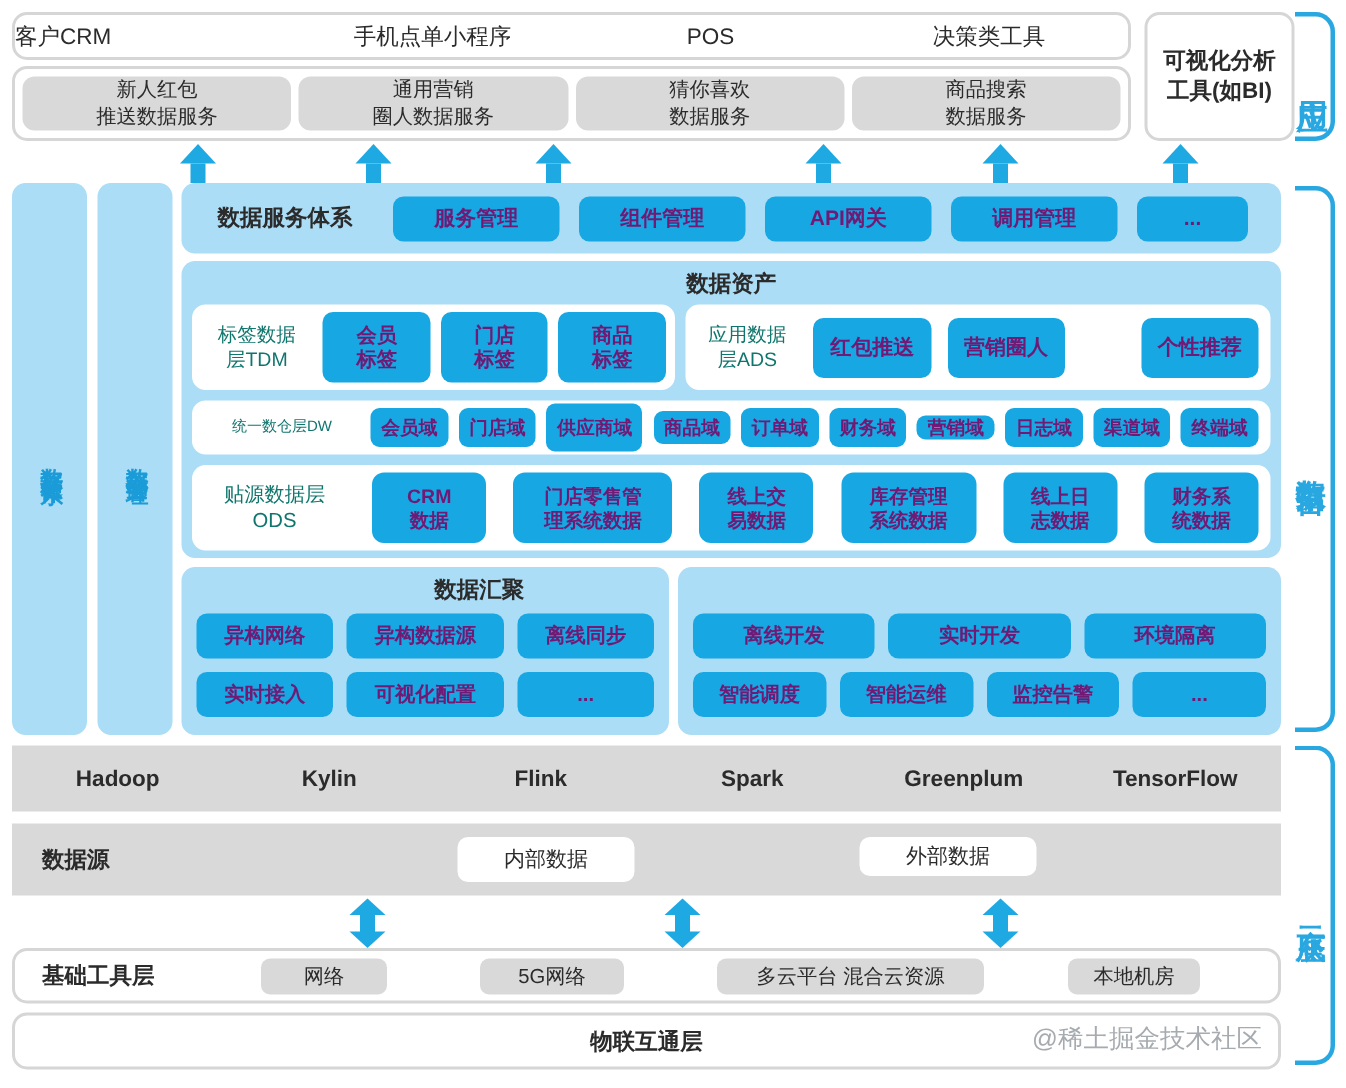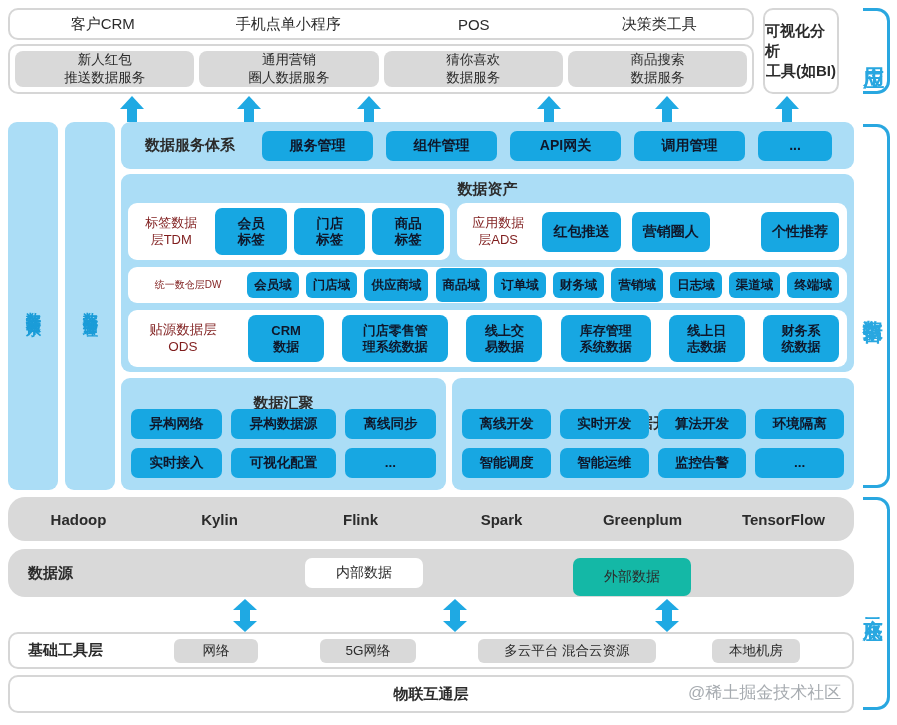--- a/index.html
+++ b/index.html
@@ -1,47 +1,47 @@
 <!DOCTYPE html>
 <html><head>
 <meta charset="utf-8">
 <style>
   html,body{margin:0;padding:0;background:#fff;}
   .stage{position:relative;width:897px;height:725px;background:#fff;overflow:hidden;
          font-family:"Liberation Sans","DejaVu Sans",sans-serif;color:#2b2b2b;}
   .abs{position:absolute;}
   .white-box{background:#fff;border:2px solid #d6d6d6;border-radius:10px;box-sizing:border-box;}
   .blue-panel{background:#abddf6;border-radius:9px;box-sizing:border-box;}
-  .gray-bar{background:#d9d9d9;border-radius:17px;box-sizing:border-box;}
+  .gray-bar{background:#d9d9d9;border-radius:0;box-sizing:border-box;}
   .gray-chip{background:#d9d9d9;border-radius:8px;display:flex;flex-direction:column;align-items:center;justify-content:center;text-align:left;color:#2b2b2b;box-sizing:border-box;}
-  .btn{background:#17a7e2;color:#0f172a;font-weight:bold;border-radius:7px;display:flex;flex-direction:column;align-items:center;justify-content:center;text-align:center;line-height:1.18;box-sizing:border-box;}
+  .btn{background:#17a7e2;color:#701a75;font-weight:bold;border-radius:7px;display:flex;flex-direction:column;align-items:center;justify-content:center;text-align:center;line-height:1.18;box-sizing:border-box;}
   .inner-white{background:#fff;border-radius:9px;display:flex;align-items:center;box-sizing:border-box;}
   .sec-title{font-weight:bold;font-size:15px;color:#2b2b2b;text-align:center;}
-  .layer-label{font-size:13px;color:#7f1d1d;text-align:center;line-height:1.25;}
+  .layer-label{font-size:13px;color:#0f766e;text-align:center;line-height:1.25;}
   .vlabel{writing-mode:vertical-rl;text-orientation:upright;font-weight:bold;}
   .sidebar{position:absolute;top:122px;width:50px;height:368px;background:#abddf6;border-radius:9px;display:flex;align-items:center;justify-content:center;}
   .sidebar .vlabel{color:#1b9cd8;font-size:15px;letter-spacing:2px;}
   .bracket{position:absolute;width:27px;border:3px solid #29a7e0;border-left:0;border-radius:0 13px 13px 0;box-sizing:border-box;}
   .bracket .vlabel{position:absolute;top:50%;left:45%;transform:translate(-50%,-50%);color:#29a7e0;letter-spacing:1px;}
   .arrow-up{position:absolute;width:24px;height:26px;top:96px;}
   .arrow-up::before{content:"";position:absolute;left:0;top:0;border-left:12px solid transparent;border-right:12px solid transparent;border-bottom:13px solid #1fa9e3;}
   .arrow-up::after{content:"";position:absolute;left:7px;top:13px;width:10px;height:13px;background:#1fa9e3;}
   .arrow-ud{position:absolute;width:24px;height:33px;top:599px;}
   .arrow-ud::before{content:"";position:absolute;left:0;top:0;border-left:12px solid transparent;border-right:12px solid transparent;border-bottom:11px solid #1fa9e3;}
   .arrow-ud::after{content:"";position:absolute;left:0;bottom:0;border-left:12px solid transparent;border-right:12px solid transparent;border-top:11px solid #1fa9e3;}
   .arrow-ud .stem{position:absolute;left:7px;top:10px;width:10px;height:13px;background:#1fa9e3;}
   .watermark{position:absolute;left:688px;top:681px;font-size:17px;color:rgba(150,156,162,.85);z-index:5;}
 </style>
 </head>
 <body>
 
 <div class="stage">
 
   <div class="abs white-box" style="left:8px;top:8px;width:746px;height:32px;display:flex;align-items:center;">
-    <div style="flex:1;text-align:center;font-size:15px;font-weight:500;">客户CRM</div>
+    <div style="flex:1;text-align:left;font-size:15px;font-weight:500;">客户CRM</div>
     <div style="flex:1;text-align:center;font-size:15px;font-weight:500;">手机点单小程序</div>
     <div style="flex:1;text-align:center;font-size:15px;font-weight:500;">POS</div>
     <div style="flex:1;text-align:center;font-size:15px;font-weight:500;">决策类工具</div>
   </div>
 
   <div class="abs white-box" style="left:8px;top:44px;width:746px;height:50px;display:flex;gap:5px;padding:5px;">
     <div class="gray-chip" style="flex:1;font-size:13.5px;line-height:1.3;">
       <span>新人红包</span>
       <span>推送数据服务</span>
     </div>
@@ -52,21 +52,21 @@
     <div class="gray-chip" style="flex:1;font-size:13.5px;line-height:1.3;">
       <span>猜你喜欢</span>
       <span>数据服务</span>
     </div>
     <div class="gray-chip" style="flex:1;font-size:13.5px;line-height:1.3;">
       <span>商品搜索</span>
       <span>数据服务</span>
     </div>
   </div>
 
-  <div class="abs white-box" style="left:763px;top:8px;width:76px;height:86px;display:flex;flex-direction:column;align-items:center;justify-content:center;font-weight:bold;font-size:15px;line-height:1.35;">
+  <div class="abs white-box" style="left:763px;top:8px;width:100px;height:86px;display:flex;flex-direction:column;align-items:center;justify-content:center;font-weight:bold;font-size:15px;line-height:1.35;">
     <span>可视化分析</span>
     <span>工具(如BI)</span>
   </div>
 
   <div class="bracket" style="left:863px;top:8px;height:86px;">
     <span class="vlabel" style="font-size:21px;">应用</span>
   </div>
   <div class="bracket" style="left:863px;top:124px;height:364px;">
     <span class="vlabel" style="font-size:20px;">数据中台</span>
   </div>
@@ -127,24 +127,24 @@
       <div class="btn" style="width:92px;height:40px;font-size:14px;">红包推送</div>
       <div class="btn" style="width:92px;height:40px;font-size:14px;">营销圈人</div>
       <div class="btn" style="width:92px;height:40px;font-size:14px;margin-left:40px;">个性推荐</div>
     </div>
 
     <div class="abs inner-white" style="left:7px;top:93px;width:719px;height:36px;padding:0 8px;justify-content:space-between;">
       <div class="layer-label" style="font-size:10px;width:104px;">统一数仓层DW</div>
       <div class="btn" style="height:26px;padding:0 7px;font-size:12.5px;border-radius:6px;">会员域</div>
       <div class="btn" style="height:26px;padding:0 7px;font-size:12.5px;border-radius:6px;">门店域</div>
       <div class="btn" style="height:26px;padding:16px 7px;font-size:12.5px;border-radius:6px;">供应商域</div>
-      <div class="btn" style="height:34px;padding:0 7px;font-size:12.5px;border-radius:6px;">商品域</div>
+      <div class="btn" style="height:22px;padding:0 7px;font-size:12.5px;border-radius:6px;">商品域</div>
       <div class="btn" style="height:26px;padding:0 7px;font-size:12.5px;border-radius:6px;">订单域</div>
       <div class="btn" style="height:26px;padding:0 7px;font-size:12.5px;border-radius:6px;">财务域</div>
-      <div class="btn" style="height:34px;padding:0 7px;font-size:12.5px;border-radius:6px;text-align:right;">营销域</div>
+      <div class="btn" style="height:16px;padding:0 7px;font-size:12.5px;border-radius:6px;text-align:right;">营销域</div>
       <div class="btn" style="height:26px;padding:0 7px;font-size:12.5px;border-radius:6px;">日志域</div>
       <div class="btn" style="height:26px;padding:0 7px;font-size:12.5px;border-radius:6px;">渠道域</div>
       <div class="btn" style="height:26px;padding:0 7px;font-size:12.5px;border-radius:6px;">终端域</div>
     </div>
 
     <div class="abs inner-white" style="left:7px;top:136px;width:719px;height:57px;padding:0 8px;justify-content:space-between;">
       <div class="layer-label" style="font-size:13.5px;width:94px;">
         <span>贴源数据层</span><br>
         <span>ODS</span>
       </div>
@@ -169,39 +169,38 @@
         <span>志数据</span>
       </div>
       <div class="btn" style="width:76px;height:47px;font-size:13px;border-radius:8px;">
         <span>财务系</span>
         <span>统数据</span>
       </div>
     </div>
   </div>
 
   <div class="abs blue-panel" style="left:121px;top:378px;width:325px;height:112px;">
-    <div class="abs sec-title" style="top:16px;width:100%;">数据汇聚</div>
+    <div class="abs sec-title" style="top:6px;width:100%;margin-left:36px;">数据汇聚</div>
     <div class="abs" style="left:10px;top:31px;width:305px;height:30px;display:flex;gap:9px;">
       <div class="btn" style="flex:1;font-size:13.5px;">异构网络</div>
       <div class="btn" style="flex:1.15;font-size:13.5px;">异构数据源</div>
       <div class="btn" style="flex:1;font-size:13.5px;">离线同步</div>
     </div>
     <div class="abs" style="left:10px;top:70px;width:305px;height:30px;display:flex;gap:9px;">
       <div class="btn" style="flex:1;font-size:13.5px;">实时接入</div>
       <div class="btn" style="flex:1.15;font-size:13.5px;">可视化配置</div>
       <div class="btn" style="flex:1;font-size:13.5px;">...</div>
     </div>
   </div>
 
   <div class="abs blue-panel" style="left:452px;top:378px;width:402px;height:112px;">
     <div class="abs sec-title" style="top:6px;width:100%;margin-top:30px;">数据开发</div>
     <div class="abs" style="left:10px;top:31px;width:382px;height:30px;display:flex;gap:9px;">
       <div class="btn" style="flex:1;font-size:13.5px;">离线开发</div>
       <div class="btn" style="flex:1;font-size:13.5px;">实时开发</div>
-      <div class="btn" style="flex:1;font-size:13.5px;">算法开发</div>
       <div class="btn" style="flex:1;font-size:13.5px;">环境隔离</div>
     </div>
     <div class="abs" style="left:10px;top:70px;width:382px;height:30px;display:flex;gap:9px;">
       <div class="btn" style="flex:1;font-size:13.5px;">智能调度</div>
       <div class="btn" style="flex:1;font-size:13.5px;">智能运维</div>
       <div class="btn" style="flex:1;font-size:13.5px;">监控告警</div>
       <div class="btn" style="flex:1;font-size:13.5px;">...</div>
     </div>
   </div>
 
@@ -210,21 +209,21 @@
     <div style="flex:1;text-align:center;font-weight:bold;font-size:15px;">Kylin</div>
     <div style="flex:1;text-align:center;font-weight:bold;font-size:15px;">Flink</div>
     <div style="flex:1;text-align:center;font-weight:bold;font-size:15px;">Spark</div>
     <div style="flex:1;text-align:center;font-weight:bold;font-size:15px;">Greenplum</div>
     <div style="flex:1;text-align:center;font-weight:bold;font-size:15px;">TensorFlow</div>
   </div>
 
   <div class="abs gray-bar" style="left:8px;top:549px;width:846px;height:48px;">
     <div class="abs" style="left:20px;top:0;height:48px;display:flex;align-items:center;font-weight:bold;font-size:15px;">数据源</div>
     <div class="abs" style="left:297px;top:9px;width:118px;height:30px;background:#fff;border-radius:7px;display:flex;align-items:center;justify-content:center;font-size:14px;">内部数据</div>
-    <div class="abs" style="left:565px;top:9px;width:118px;height:38px;background:#14b8a6;border-radius:7px;display:flex;align-items:center;justify-content:center;font-size:14px;">外部数据</div>
+    <div class="abs" style="left:565px;top:9px;width:118px;height:26px;background:#ffffff;border-radius:7px;display:flex;align-items:center;justify-content:center;font-size:14px;">外部数据</div>
   </div>
 
   <div class="arrow-ud" style="left:233px;">
       <span class="stem"></span>
     </div>
   <div class="arrow-ud" style="left:443px;">
       <span class="stem"></span>
     </div>
   <div class="arrow-ud" style="left:655px;">
       <span class="stem"></span>

